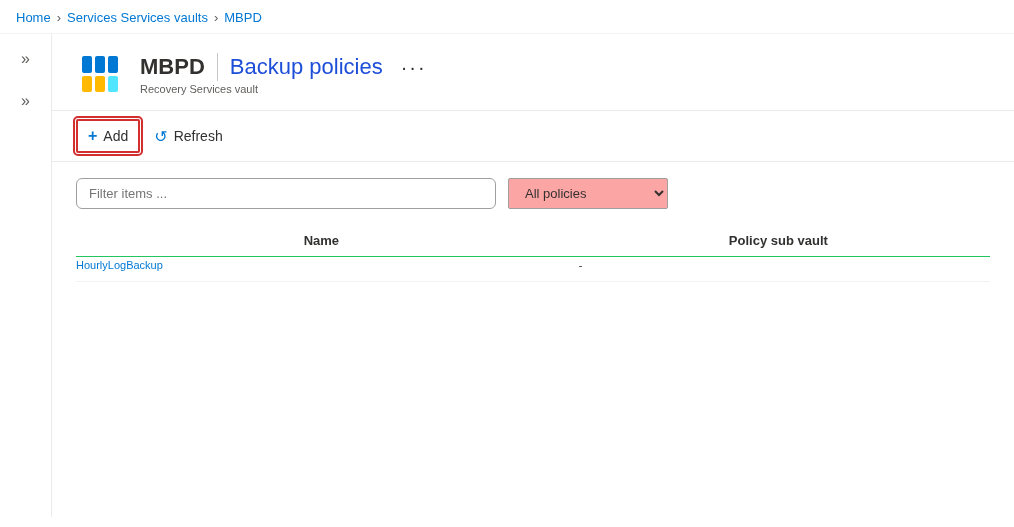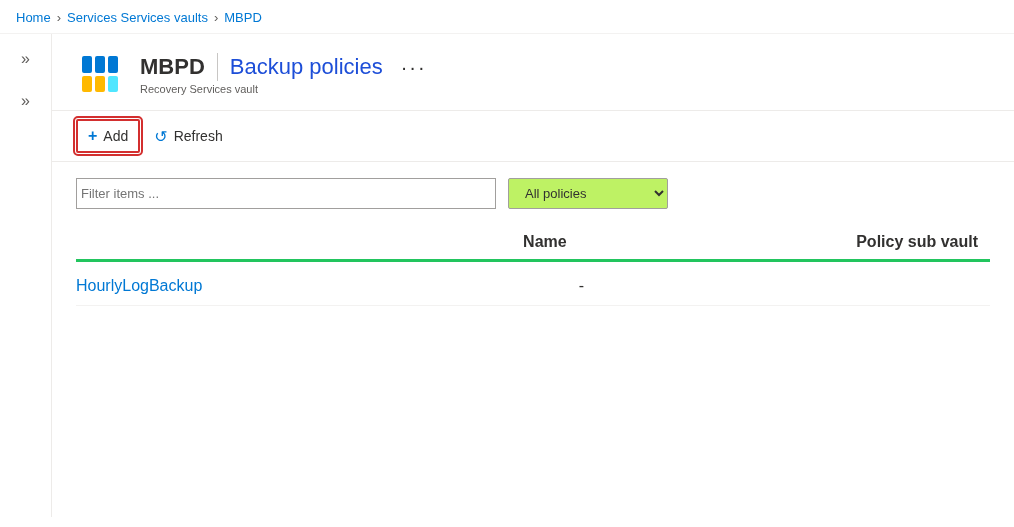--- a/index.html
+++ b/index.html
@@ -164,52 +164,52 @@
       flex: 1;
       overflow-y: auto;
     }
     .filter-row {
       display: flex;
       gap: 12px;
       margin-bottom: 16px;
     }
     .filter-input {
       width: 420px;
-      padding: 6px 4px;
+      padding: 6px 12px;
       border: 1px solid #a19f9d;
-      border-radius: 0;
+      border-radius: 6px;
       font-size: 13px;
       color: #605e5c;
       outline: none;
     }
     .filter-dropdown {
       min-width: 160px;
       padding: 6px 12px;
       border: 1px solid #a19f9d;
       border-radius: 2px;
       font-size: 13px;
       color: #323130;
-      background: #bef264;
+      background: #fca5a5;
       cursor: pointer;
     }
     .table {
       width: 100%;
       border-collapse: collapse;
     }
     .table th {
-      text-align: right;
+      text-align: center;
       font-weight: 600;
-      font-size: 16px;
+      font-size: 13px;
       color: #323130;
       padding: 8px 12px 8px 0;
-      border-bottom: 3px solid #22c55e;
+      border-bottom: 1px solid #22c55e;
     }
     .table td {
-      padding: 15px 12px 10px 0;
-      font-size: 16px;
+      padding: 2px 12px 10px 0;
+      font-size: 11px;
       border-bottom: 1px solid #f3f2f1;
     }
     .table td a {
       color: #0078d4;
       text-decoration: none;
       cursor: pointer;
     }
     .col-name { width: 55%; }
     .col-subtype { width: 45%; }
   </style>

